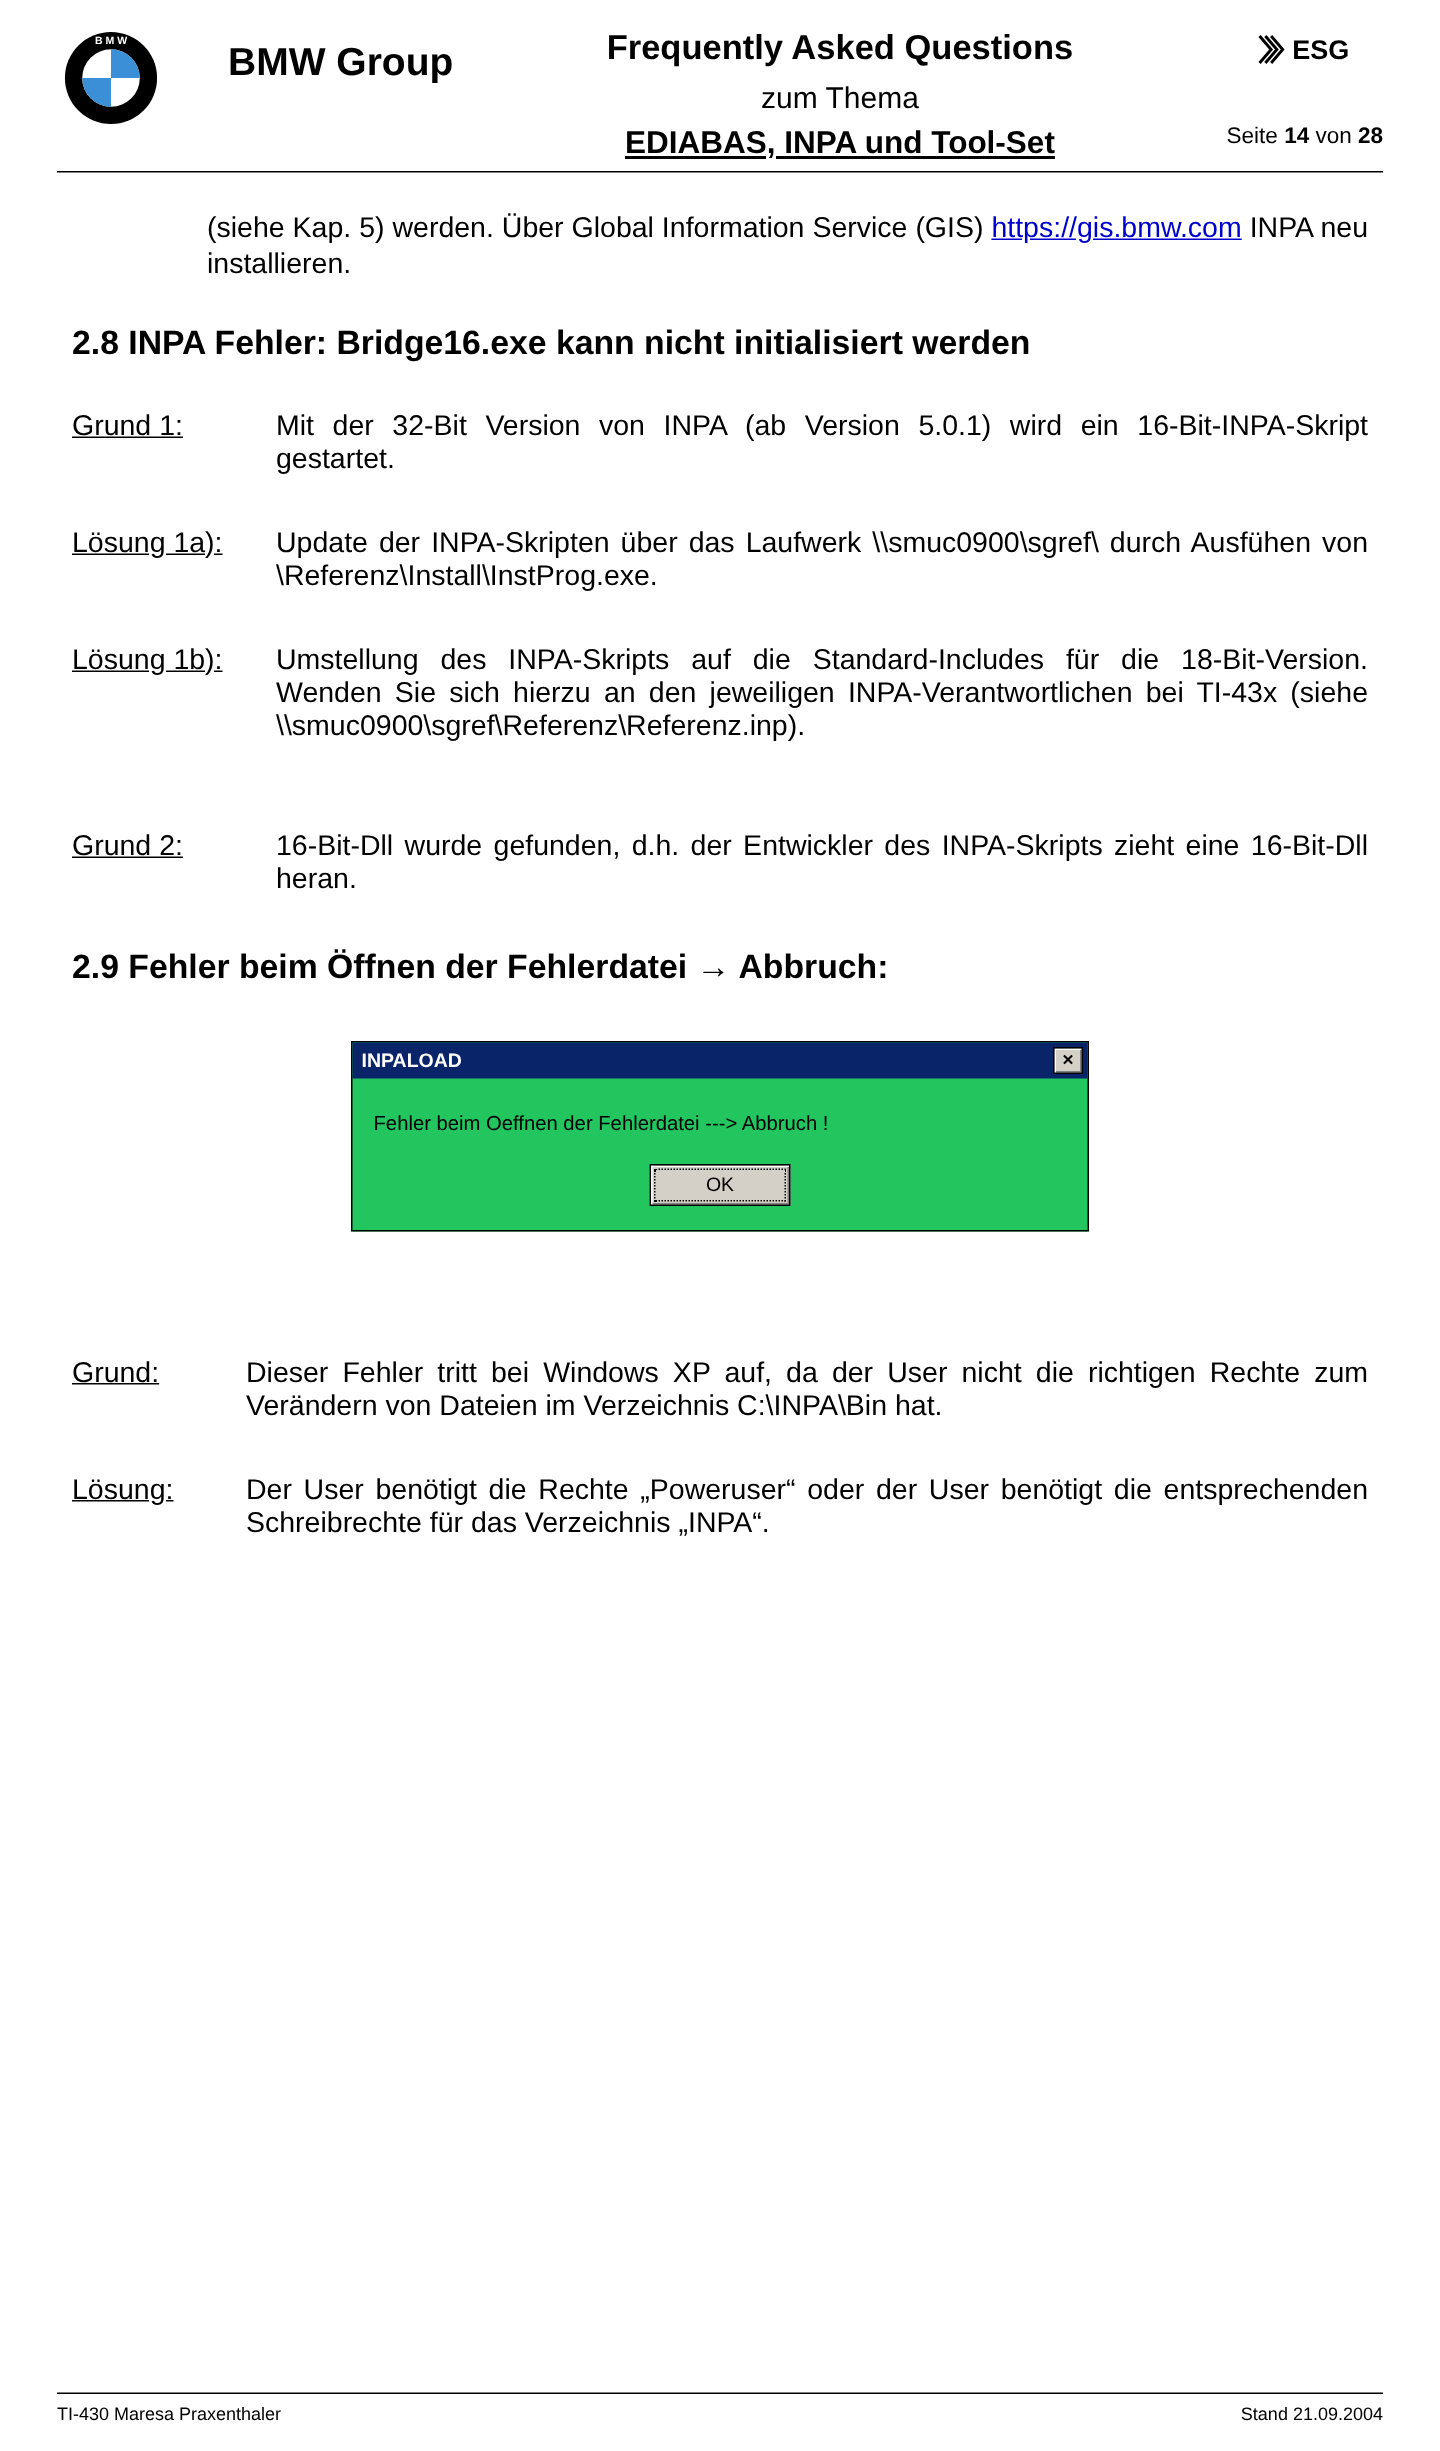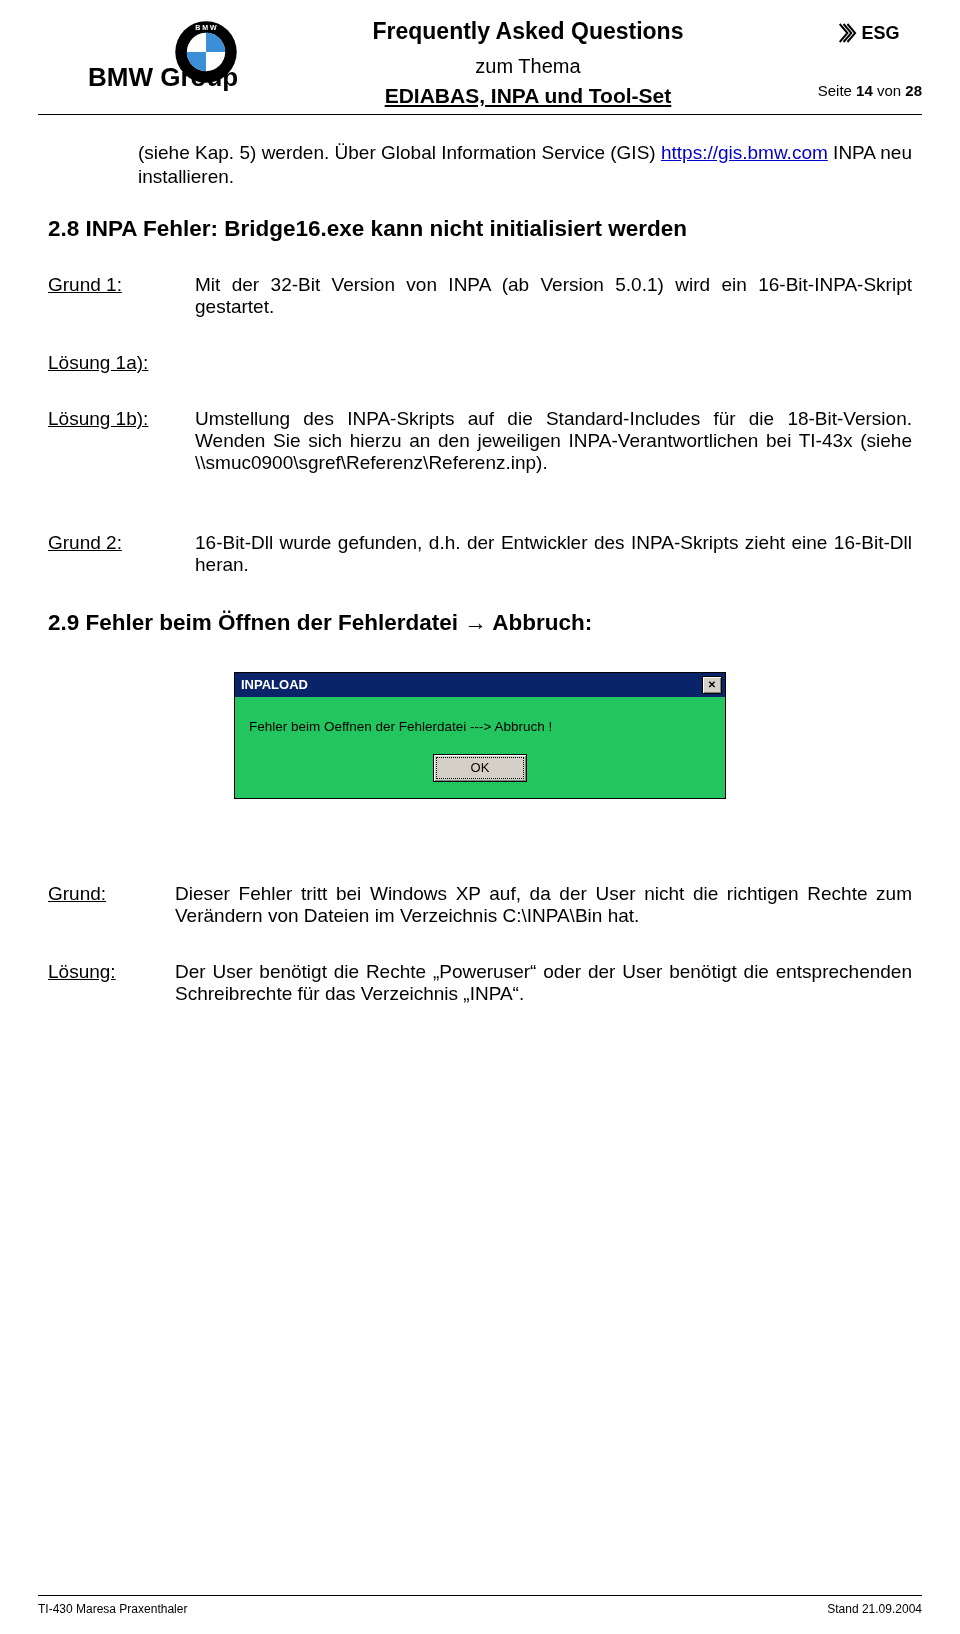--- a/index.html
+++ b/index.html
@@ -17,22 +17,21 @@
     padding: 10px 38px 0 38px;
   }
   .header {
     display: flex;
     align-items: flex-start;
     justify-content: space-between;
     padding-top: 4px;
   }
   .header-left {
     display: flex;
-    flex-direction: column;
-    align-items: flex-end;
+    align-items: center;
     padding-top: 6px;
     padding-left: 4px;
   }
   .header-center {
     flex: 1;
     text-align: center;
   }
   .header-right {
     display: flex;
     flex-direction: column;
@@ -69,21 +68,21 @@
   }
   .content {
     padding: 26px 10px 0 100px;
     font-size: 19px;
     line-height: 1.28;
   }
   .para { text-align: justify; margin: 0 0 26px 0; }
   a.link { color: #0000cc; text-decoration: underline; }
   .section-head { font-weight: bold; font-size: 22.5px; margin: 24px 0 18px 0; padding-left: 10px; }
   .defrows { padding: 14px 10px 0 10px; font-size: 19px; }
-  .defrow { display: flex; align-items: flex-start; margin-bottom: 34px; gap: 11px; }
+  .defrow { display: flex; align-items: flex-start; margin-bottom: 34px; }
   .defrow .lbl { width: 136px; flex: 0 0 136px; text-decoration: underline; }
   .defrow .val { flex: 1; text-align: justify; }
   .defrows.short .lbl { width: 116px; flex: 0 0 116px; }
 
   
   .dialog {
     margin: 36px auto 0 auto;
     width: 490px;
     border: 1px solid #000;
     background: #22c55e;
@@ -191,20 +190,21 @@
   </div>
 
   <div class="section-head">2.8  INPA Fehler: Bridge16.exe kann nicht initialisiert werden</div>
   <div class="defrows">
     <div class="defrow">
       <div class="lbl">Grund 1:</div>
       <div class="val">Mit der 32-Bit Version von INPA (ab Version 5.0.1) wird ein 16-Bit-INPA-Skript gestartet.</div>
     </div>
     <div class="defrow">
       <div class="lbl">Lösung 1a):</div>
+      <div class="val">Update der INPA-Skripten über das Laufwerk \\smuc0900\sgref\ durch Ausfühen von \Referenz\Install\InstProg.exe.</div>
     </div>
     <div class="defrow" style="margin-bottom:58px;">
       <div class="lbl">Lösung 1b):</div>
       <div class="val">Umstellung des INPA-Skripts auf die Standard-Includes für die 18-Bit-Version. Wenden Sie sich hierzu an den jeweiligen INPA-Verantwortlichen bei TI-43x (siehe \\smuc0900\sgref\Referenz\Referenz.inp).</div>
     </div>
     <div class="defrow">
       <div class="lbl">Grund 2:</div>
       <div class="val">16-Bit-Dll wurde gefunden, d.h. der Entwickler des INPA-Skripts zieht eine 16-Bit-Dll heran.</div>
     </div>
   </div>

